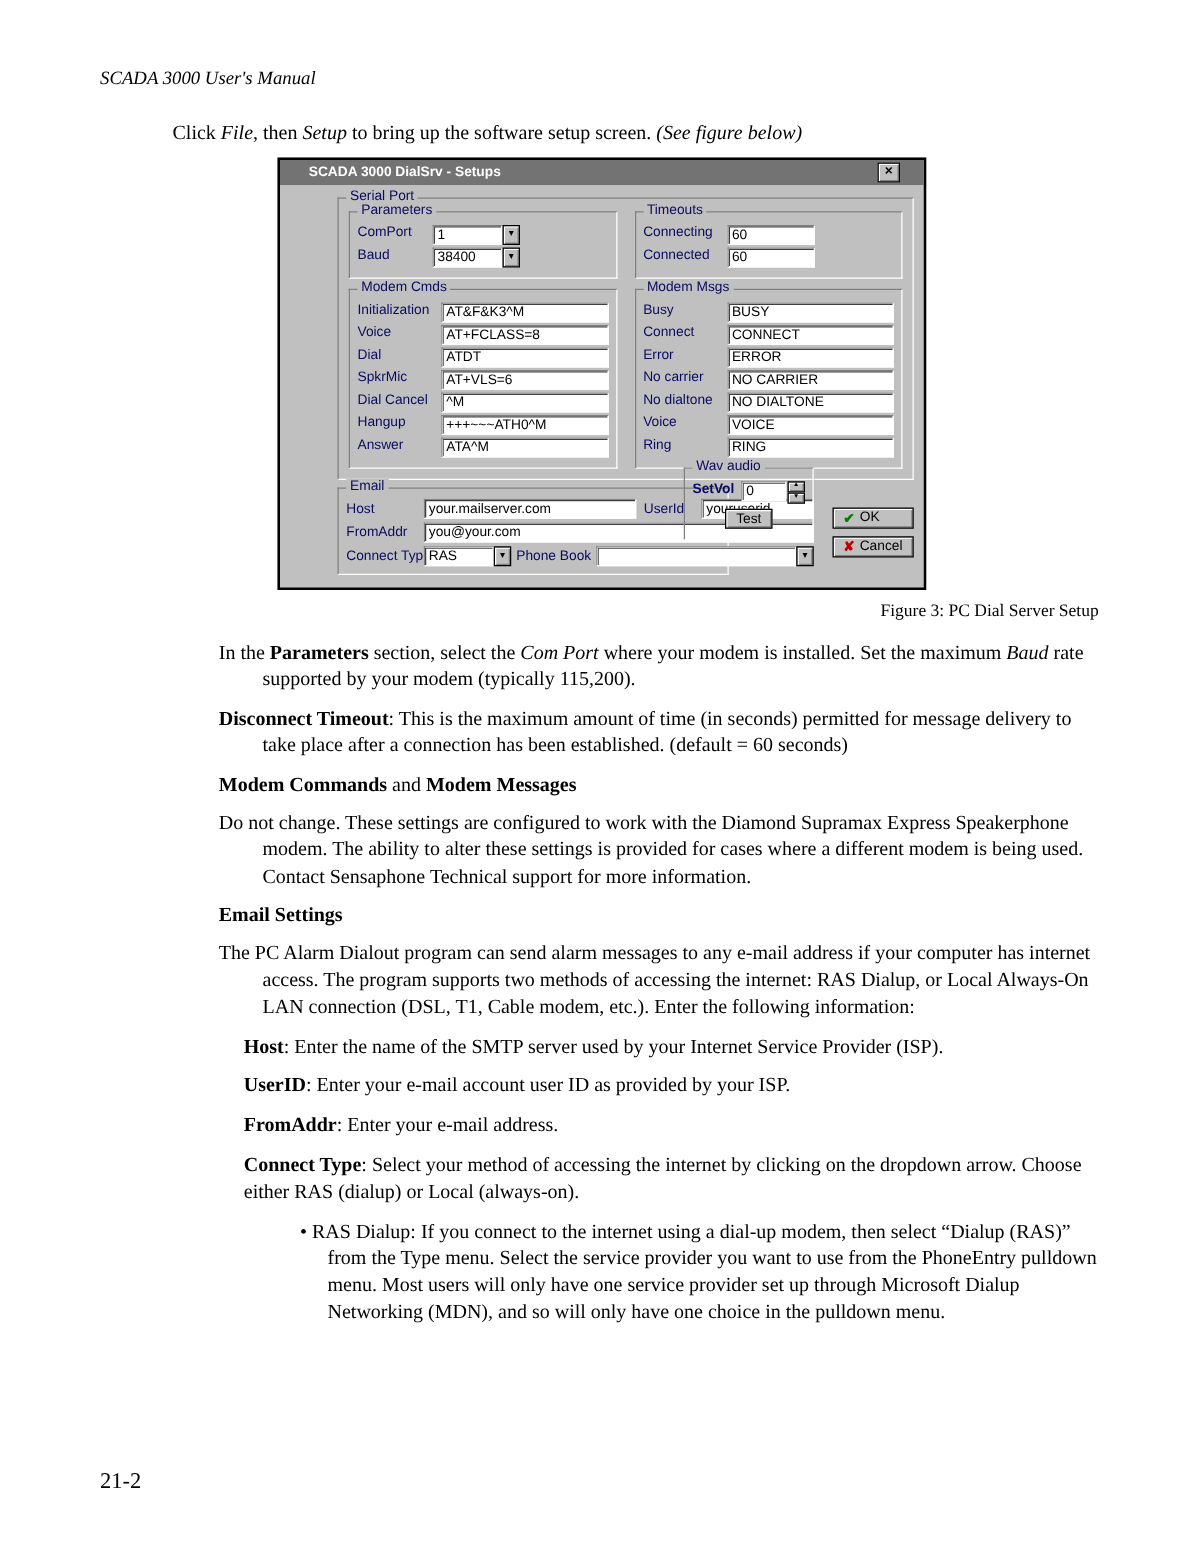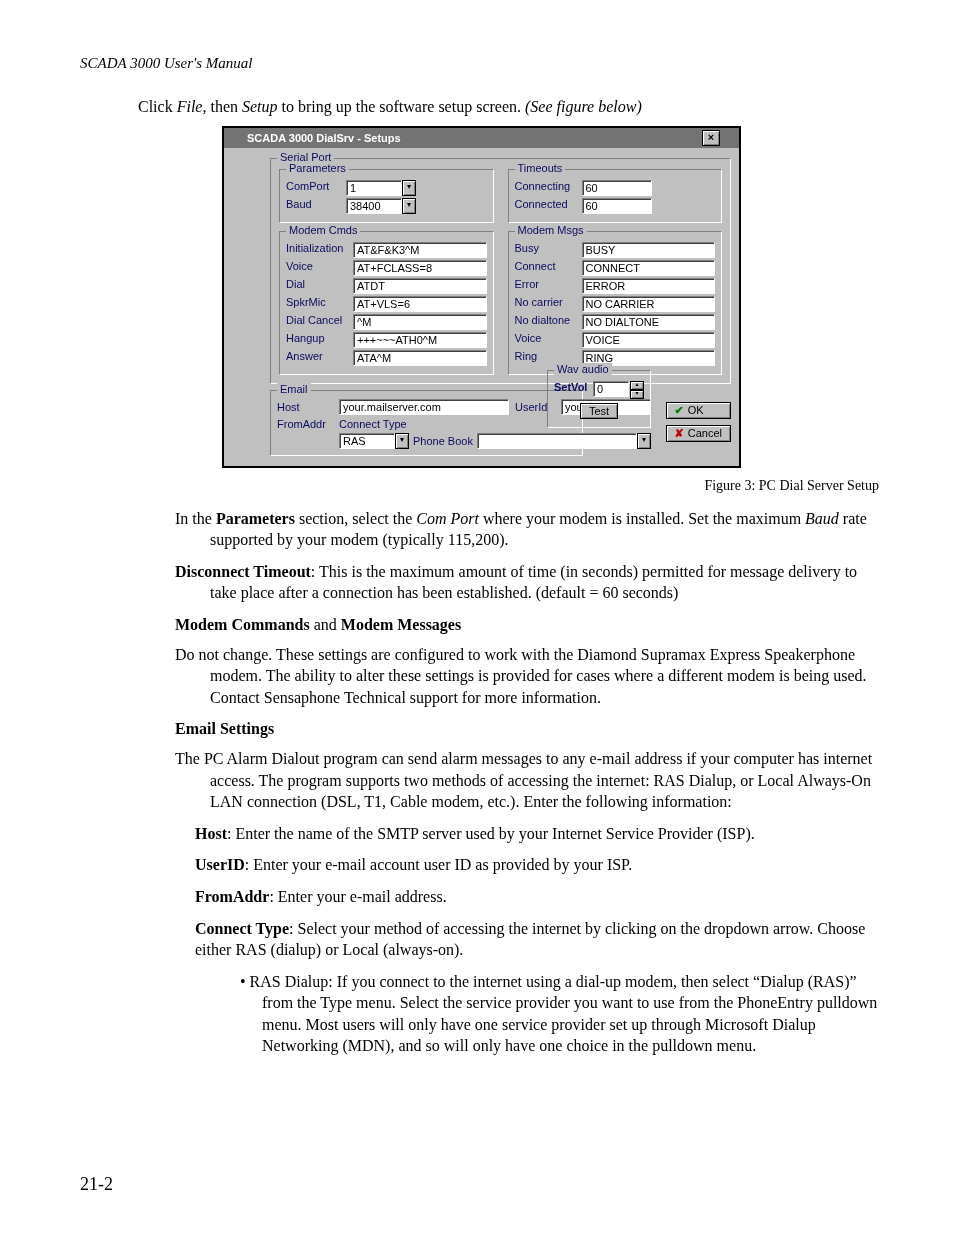--- a/index.html
+++ b/index.html
@@ -329,20 +329,21 @@
 
         <div class="groupbox" style="margin-right:150px;">
           <span class="legend">Email</span>
           <div class="email-grid">
             <span class="lab2">Host</span>
             <span class="sunken">your.mailserver.com</span>
             <span class="lab2">UserId</span>
             <span class="sunken">youruserid</span>
 
             <span class="lab2">FromAddr</span>
+            <span class="sunken" style="grid-column:2 / span 3;">you@your.com</span>
 
             <span class="lab2" style="white-space:nowrap;">Connect Type</span>
             <span style="display:flex; gap:4px; grid-column:2 / span 3;">
               <span class="combo" style="flex:0 0 70px;">
                 <span class="sunken">RAS</span>
                 <span class="drop">▾</span>
               </span>
               <span class="lab2" style="align-self:center;">Phone Book</span>
               <span class="combo" style="flex:1;">
                 <span class="sunken"></span>

